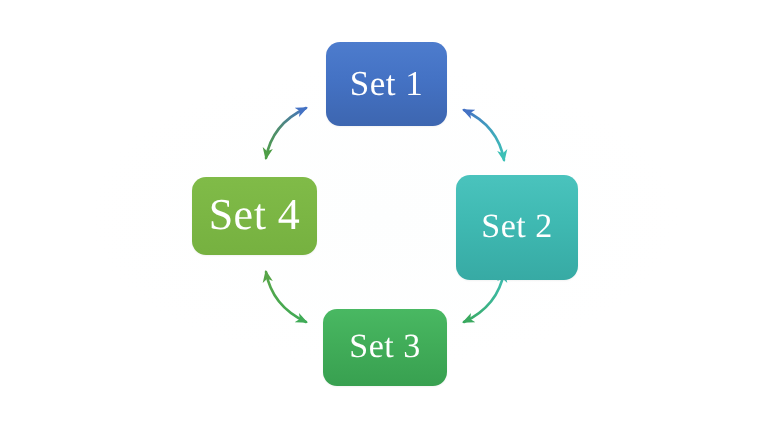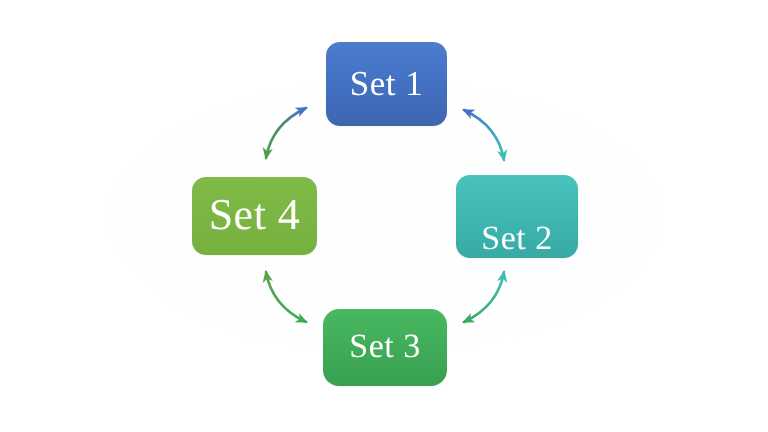--- a/index.html
+++ b/index.html
@@ -59,36 +59,34 @@
     height: 84px;
     font-size: 35px;
     background: linear-gradient(180deg, #4d7ccd 0%, #4472c4 45%, #3d66b0 100%);
     box-shadow: 0 1px 2px rgba(0,0,0,0.05);
   }
   
   #node-set2 {
     left: 456px;
     top: 175px;
     width: 122px;
-    height: 83px;
+    height: 105px;
     font-size: 34px;
     background: linear-gradient(180deg, #4ac3bd 0%, #3fb9b2 45%, #37aaa4 100%);
     box-shadow: 0 1px 2px rgba(0,0,0,0.05);
-    align-items: flex-end;
   }
   
   #node-set3 {
     left: 323px;
     top: 309px;
     width: 124px;
     height: 77px;
     font-size: 34px;
     background: linear-gradient(180deg, #49b862 0%, #41ad59 45%, #38a050 100%);
     box-shadow: 0 1px 2px rgba(0,0,0,0.05);
-    border-radius: 16px;
   }
   
   #node-set4 {
     left: 192px;
     top: 177px;
     width: 125px;
     height: 78px;
     font-size: 44px;
     background: linear-gradient(180deg, #80bb48 0%, #76b140 100%);
     box-shadow: 0 1px 2px rgba(0,0,0,0.05);

